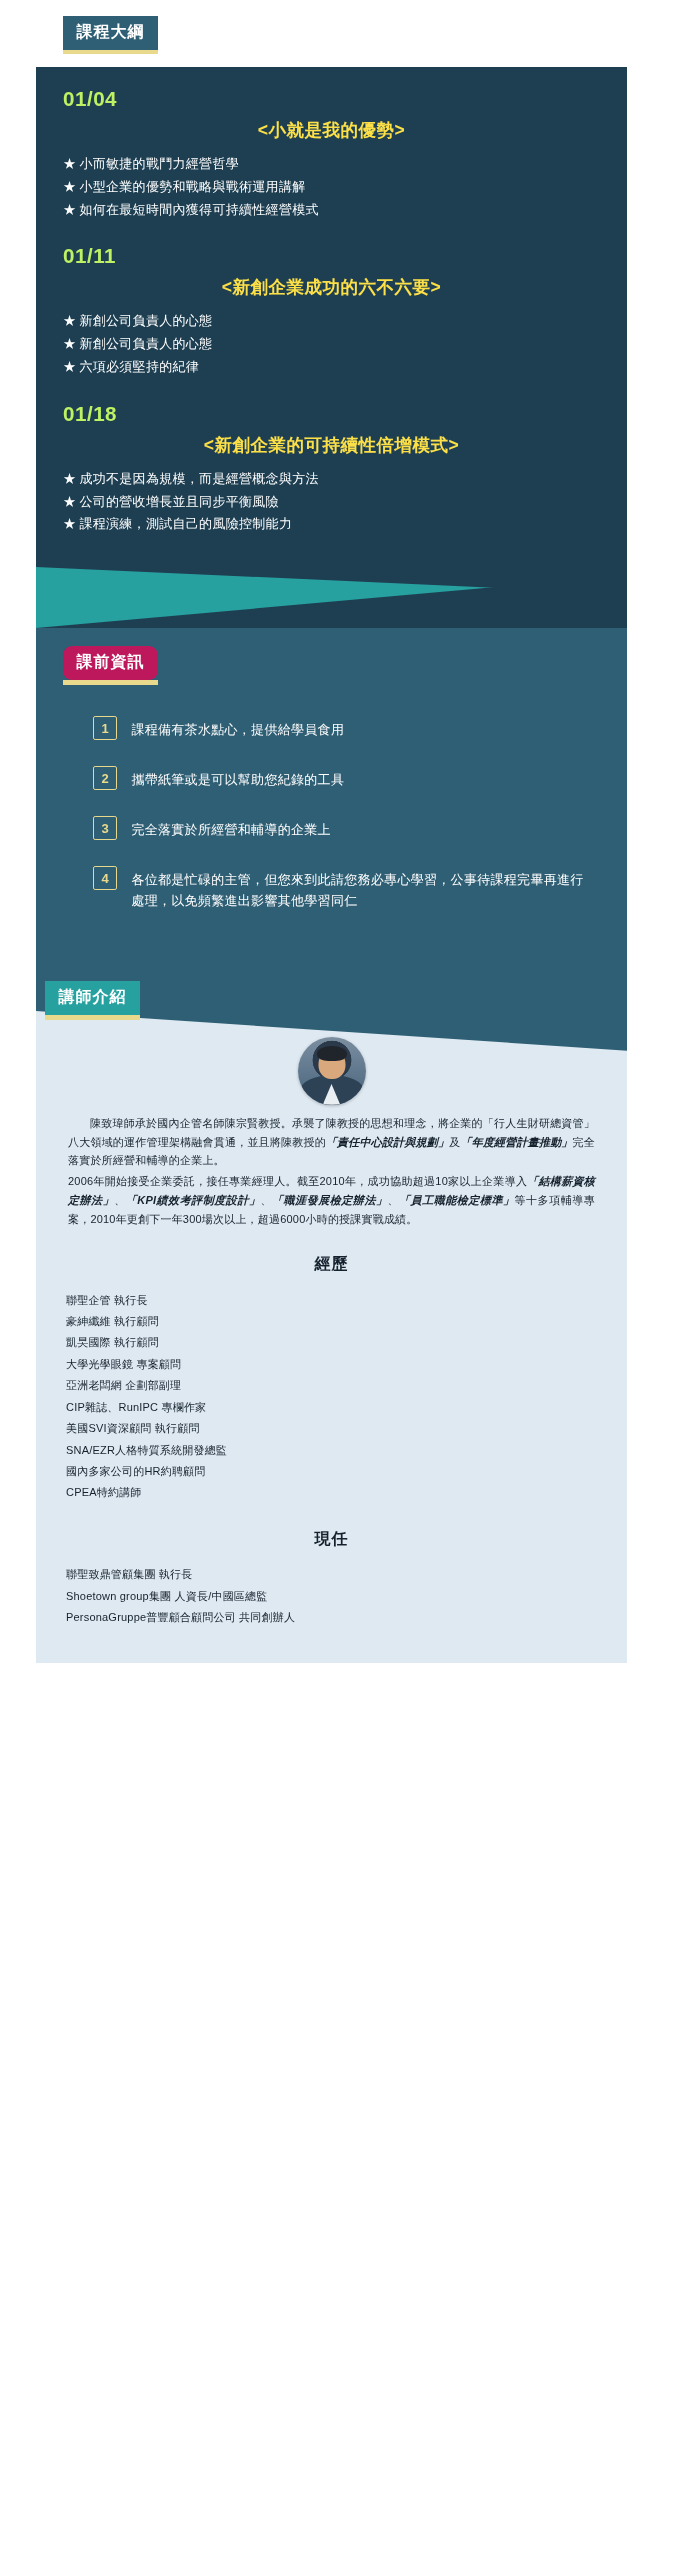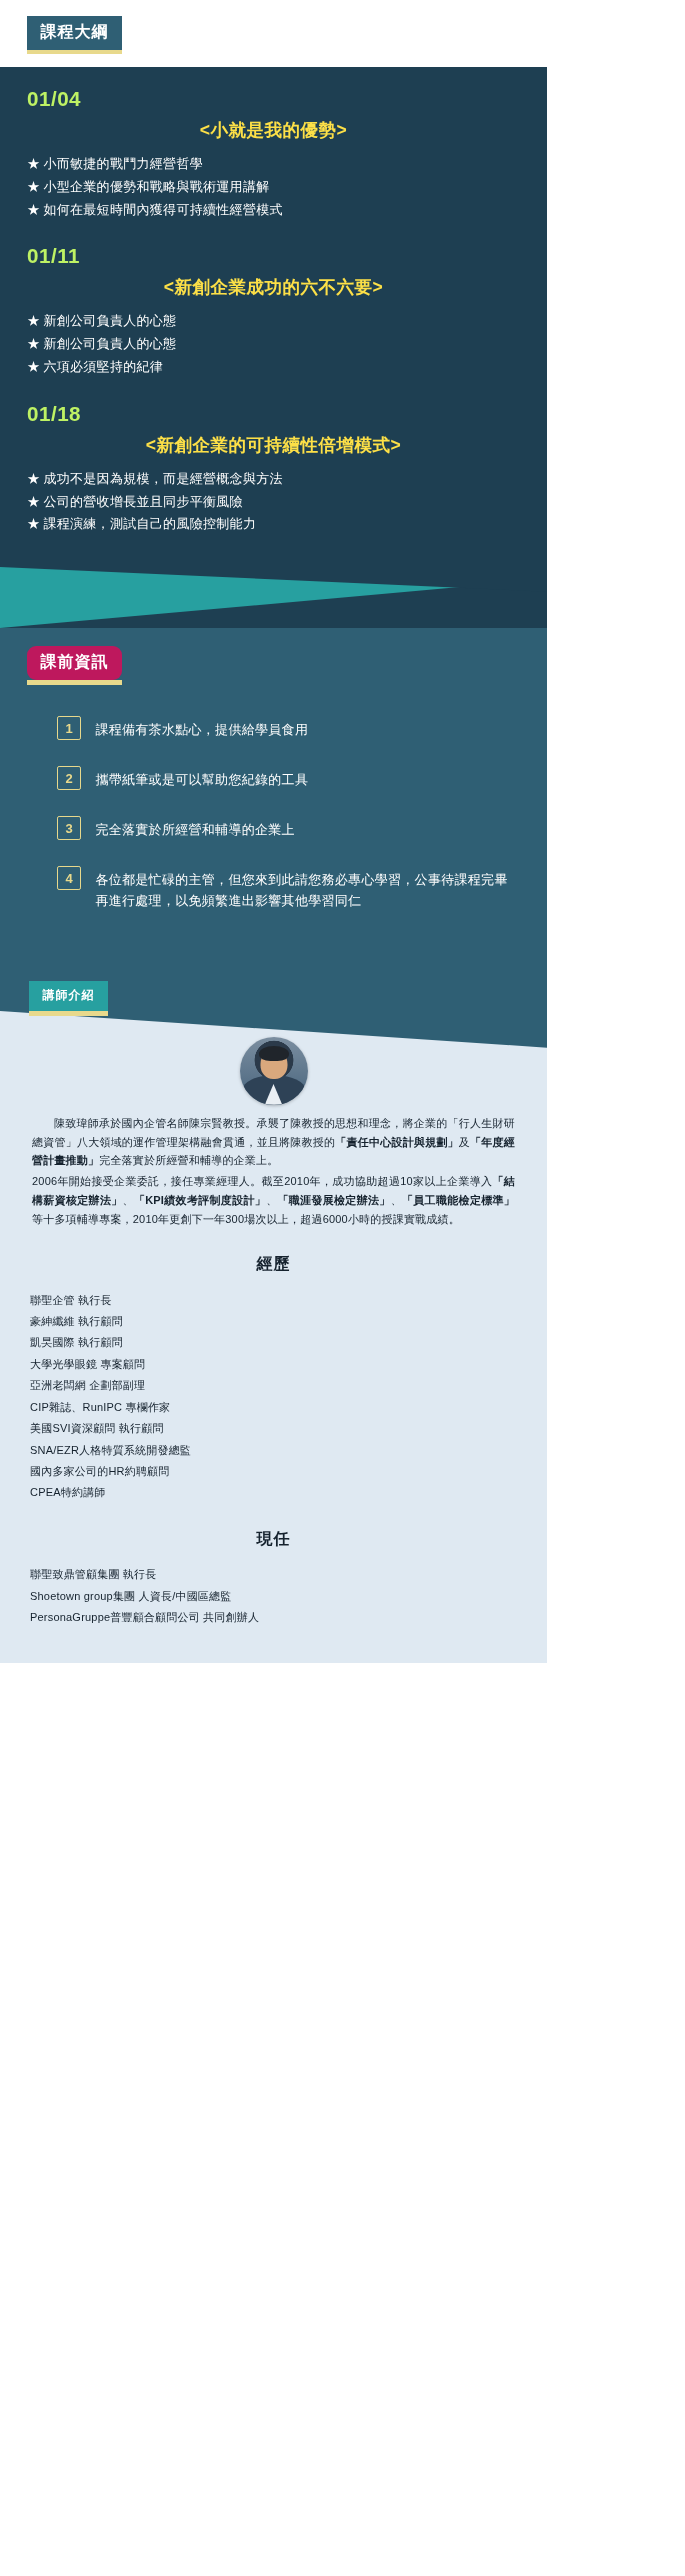--- a/index.html
+++ b/index.html
@@ -4,21 +4,21 @@
 <style>
   * { box-sizing: border-box; }
   html, body { margin: 0; padding: 0; }
   body {
     width: 685px;
     font-family: "Liberation Sans", sans-serif;
     background: #ffffff;
     color: #1b2a3a;
     -webkit-font-smoothing: antialiased;
   }
-  .page { width: 547px; position: relative; overflow: hidden; }
+  .page { width: 591px; position: relative; overflow: hidden; margin-left: 36px; }
 
   
   .sec-outline {
     background: #ffffff;
     padding: 15.5px 0 0 0;
     position: relative;
   }
   .ribbon {
     display: inline-block;
     background: #2f5f74;
@@ -157,26 +157,26 @@
   }
   .lect-topbar {
     height: 37px;
     background: #2f5f74;
     position: relative;
   }
   .ribbon-3 {
     display: inline-block;
     background: #27a0a0;
     color: #ffffff;
-    font-size: 12px;
+    font-size: 16px;
     font-weight: bold;
     letter-spacing: 1px;
     padding: 6.2px 13.4px 7.2px 13.4px;
     position: absolute;
-    left: 29px; top: 7.2px;
+    left: 9px; top: 7.2px;
     z-index: 4;
   }
   .ribbon-3:after {
     content: "";
     position: absolute;
     left: 0; right: 0; bottom: -4.6px;
     height: 4.6px;
     background: #e8d98c;
   }
   .lect-diag {
@@ -243,21 +243,21 @@
   .bio {
     margin: 0 32px;
     color: #15222e;
     font-size: 11px;
     line-height: 1.72;
     letter-spacing: 0.2px;
     text-align: justify;
   }
   .bio p { margin: 0 0 2.1px 0; }
   .bio .indent { text-indent: 2em; }
-  .bio b { font-weight: bold; }
+  .bio b { font-weight: bold; font-style: italic; }
 
   .sub-head {
     text-align: center;
     font-size: 16px;
     font-weight: bold;
     color: #15222e;
     margin: 25px 0 14.4px 0;
     letter-spacing: 1px;
   }
   .plainlist { list-style: none; margin: 0 0 0 30px; padding: 0; }

